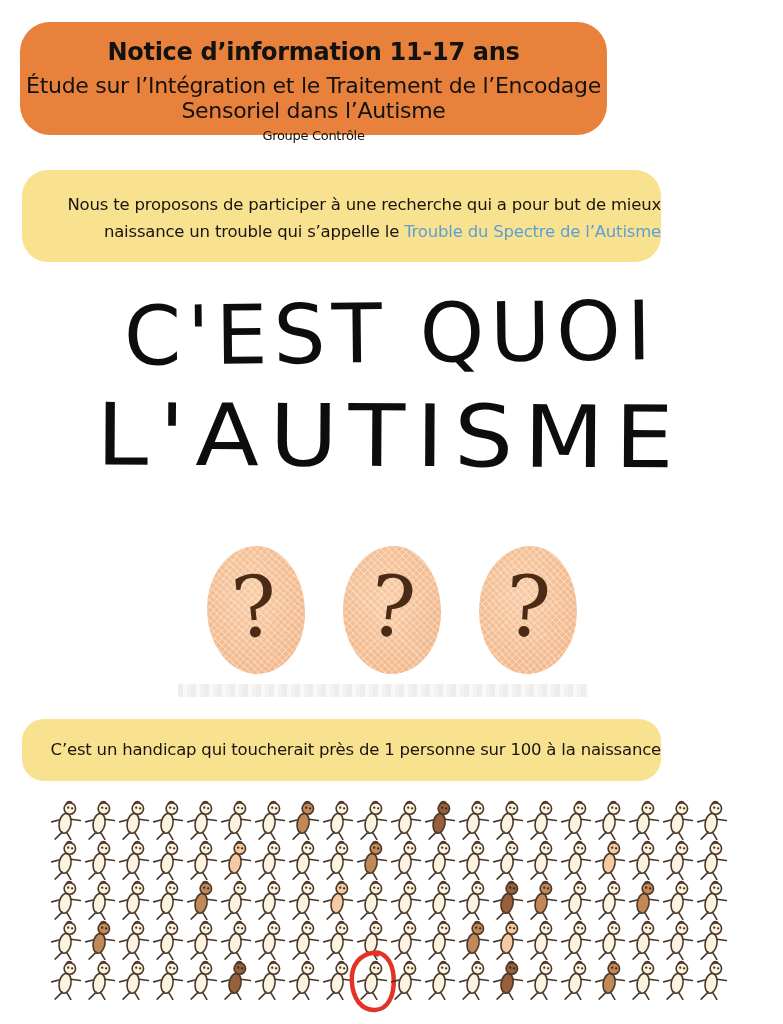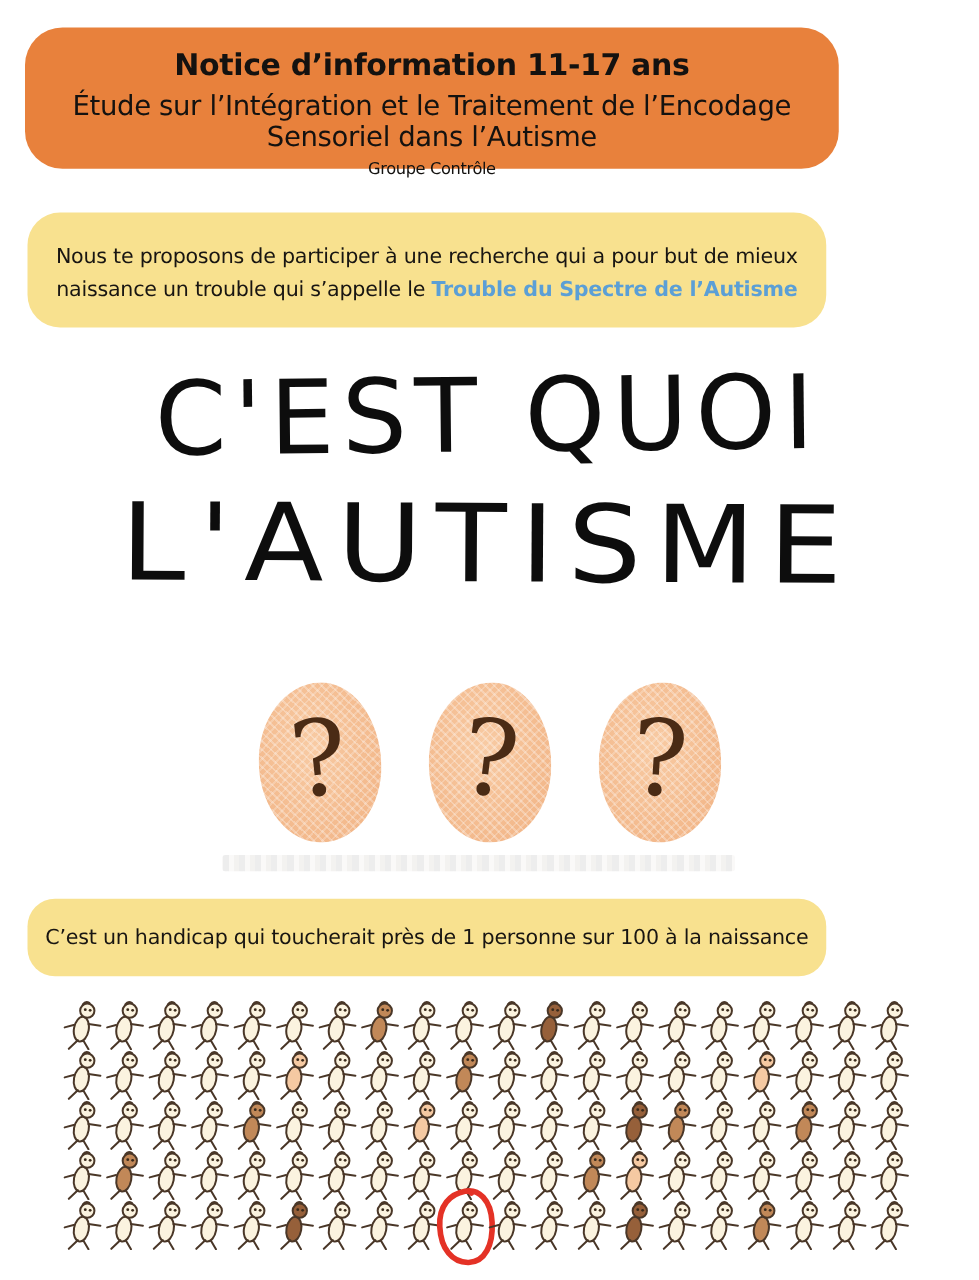--- a/index.html
+++ b/index.html
@@ -1,39 +1,39 @@
 <!DOCTYPE html>
 <html><head>
 <meta charset="utf-8">
 <style>
   * { margin:0; padding:0; box-sizing:border-box; }
   body { background:#ffffff; font-family:"DejaVu Sans", sans-serif; }
   .page { position:relative; width:783px; height:1024px; background:#ffffff; overflow:hidden; }
 
   
   .banner-orange{
-    position:absolute; left:20px; top:22px; width:651px; height:113px;
+    position:absolute; left:20px; top:22px; width:587px; height:113px;
     background:#E8813C; border-radius:30px; text-align:center; color:#141210;
   }
   .banner-orange .title{
     margin-top:16px; font-size:24px; font-weight:700; letter-spacing:-.3px;
   }
   .banner-orange .sub{
     margin-top:7px; font-size:22px; font-weight:400; letter-spacing:-.3px;
   }
   .banner-orange .sub2{ margin-top:5px; font-size:13px; font-weight:500; }
 
   
   .banner-yellow{
     position:absolute; left:22px; width:639px; background:#F8E18F;
-    border-radius:26px; text-align:center; color:#181512;
+    border-radius:26px; text-align:right; color:#181512;
   }
   .banner-intro{ top:170px; height:92px; padding-top:21px; }
   .banner-intro .line{ font-size:16.5px; font-weight:500; line-height:27px; letter-spacing:-.2px; }
-  .blue-text{ color:#5B9FD6; font-weight:700; }
+  .blue-text{ color:#5B9FD6; font-weight:400; }
 
   .banner-stat{ top:719px; height:62px; border-radius:22px; }
   .banner-stat .line{ font-size:16.5px; font-weight:500; line-height:62px; letter-spacing:-.2px; }
 
   
   .big-heading{
     position:absolute; left:0; top:284px; width:781px; text-align:center;
     color:#0d0d0d; font-weight:400;
   }
   .big-heading .l1{

